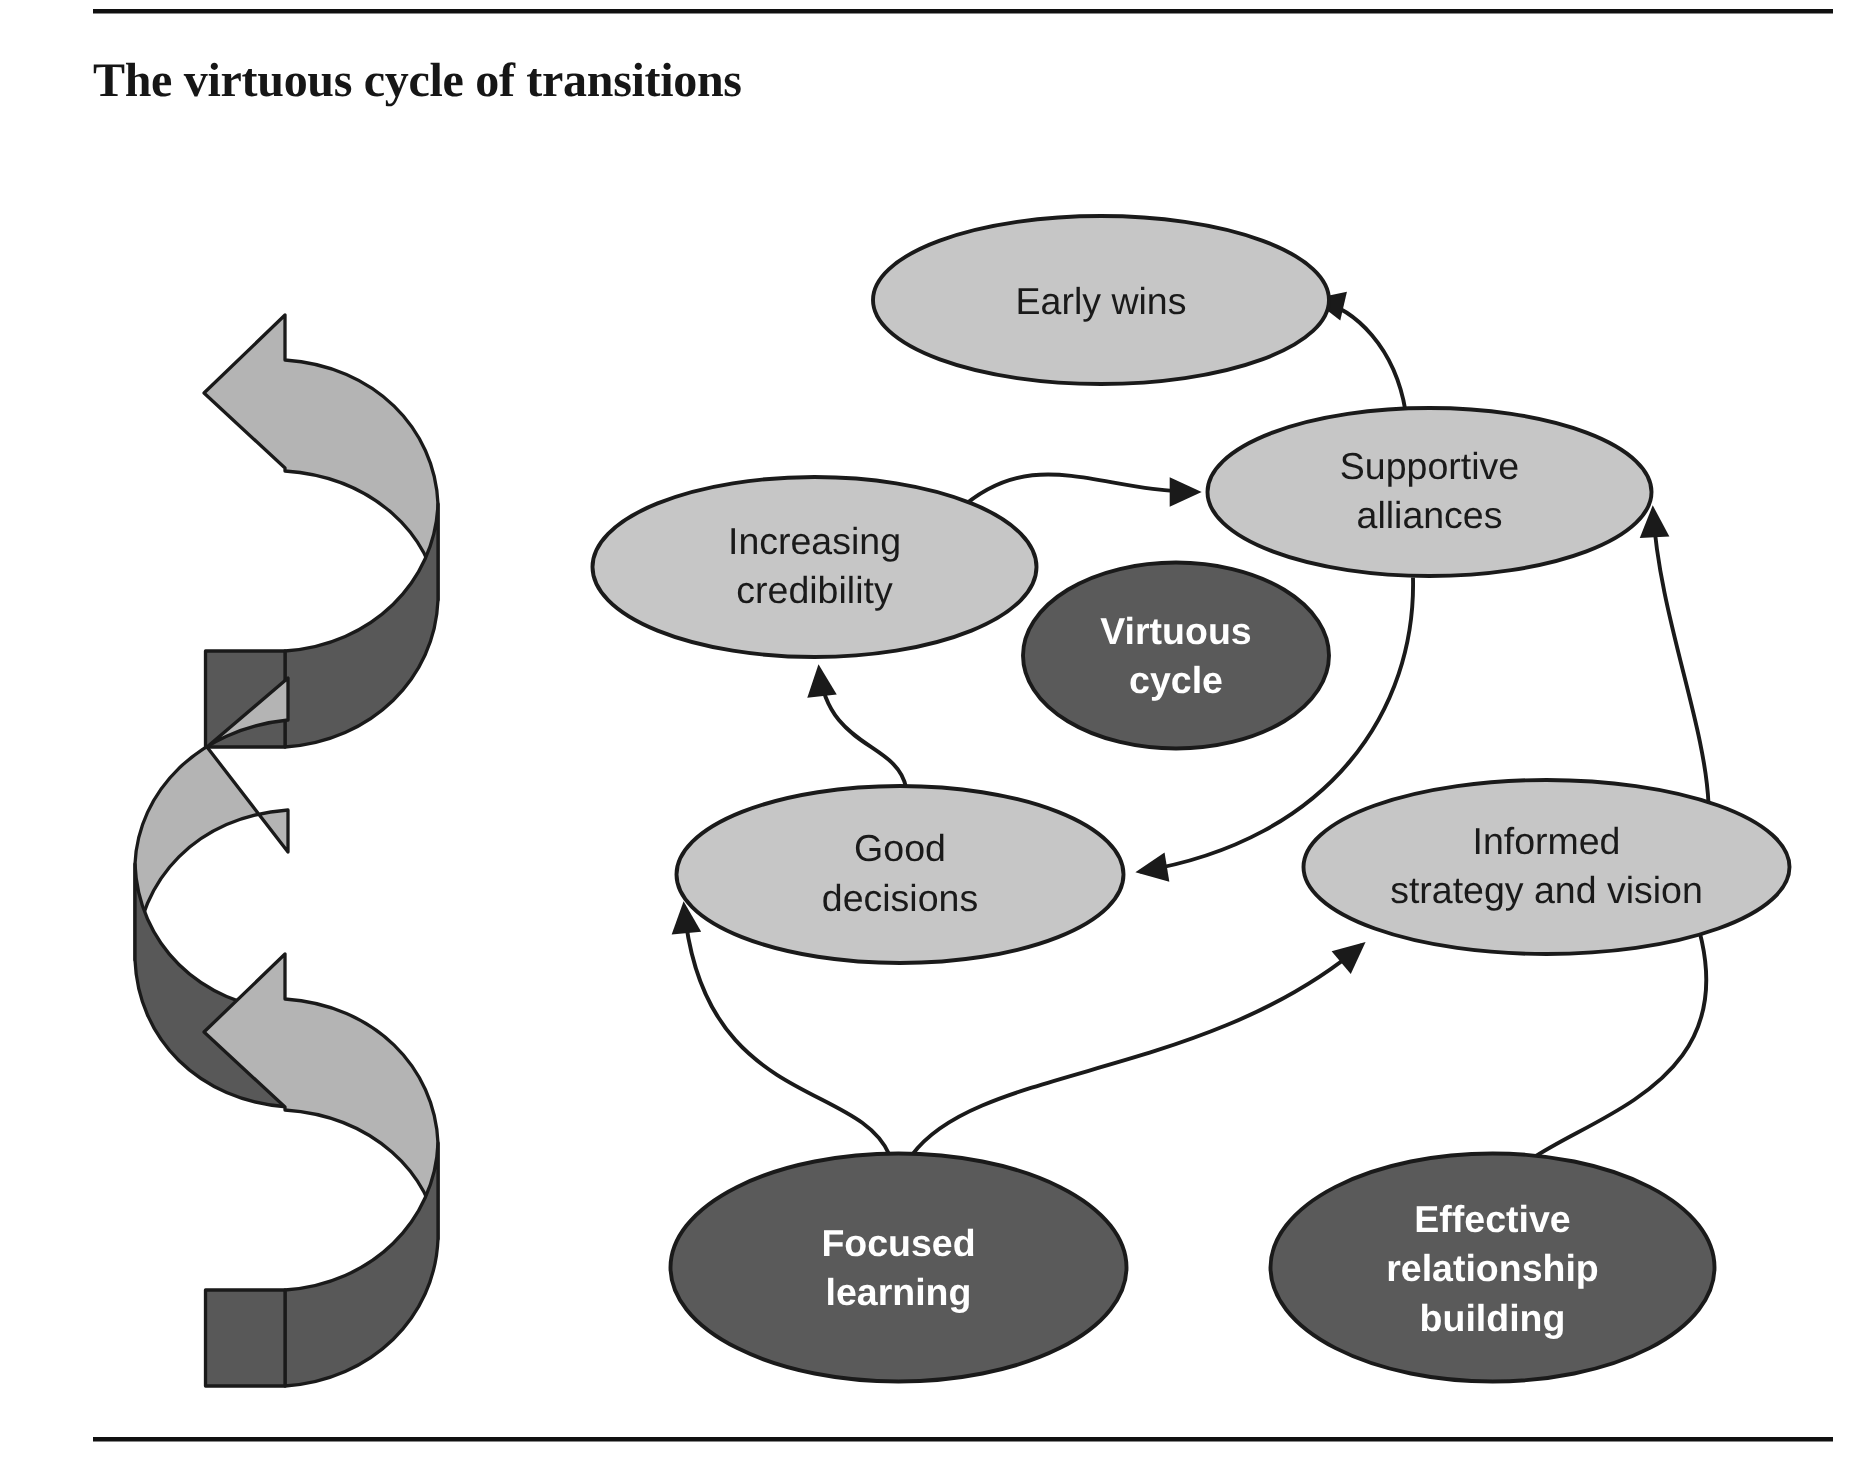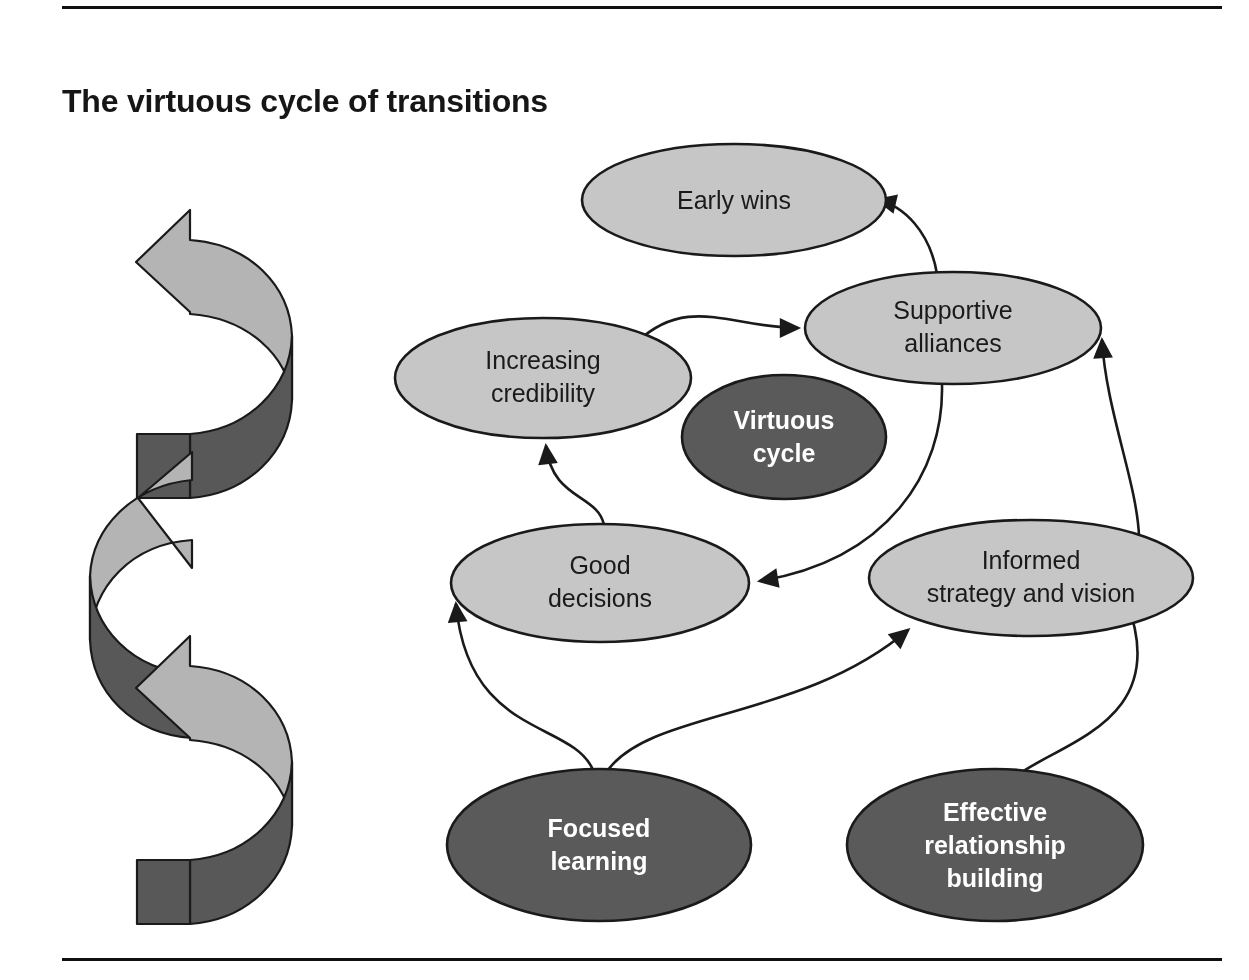--- a/index.html
+++ b/index.html
@@ -31,23 +31,22 @@
   .rule.top { top: 6px; }
   .rule.bottom { top: 958px; }
   #page-title {
     position: absolute;
     left: 62px;
     top: 35px;
     font-size: 32px;
     font-weight: bold;
     color: #161616;
     letter-spacing: -0.2px;
-    font-family: Liberation Sans, sans-serif;
+    font-family: Liberation Serif, serif;
     white-space: nowrap;
-    margin-top: 48px;
   }
   #diagram-canvas {
     position: absolute;
     left: 0;
     top: 100px;
     width: 1249px;
     height: 840px;
     padding-left: 12px;
   }
   svg { display: block; }

